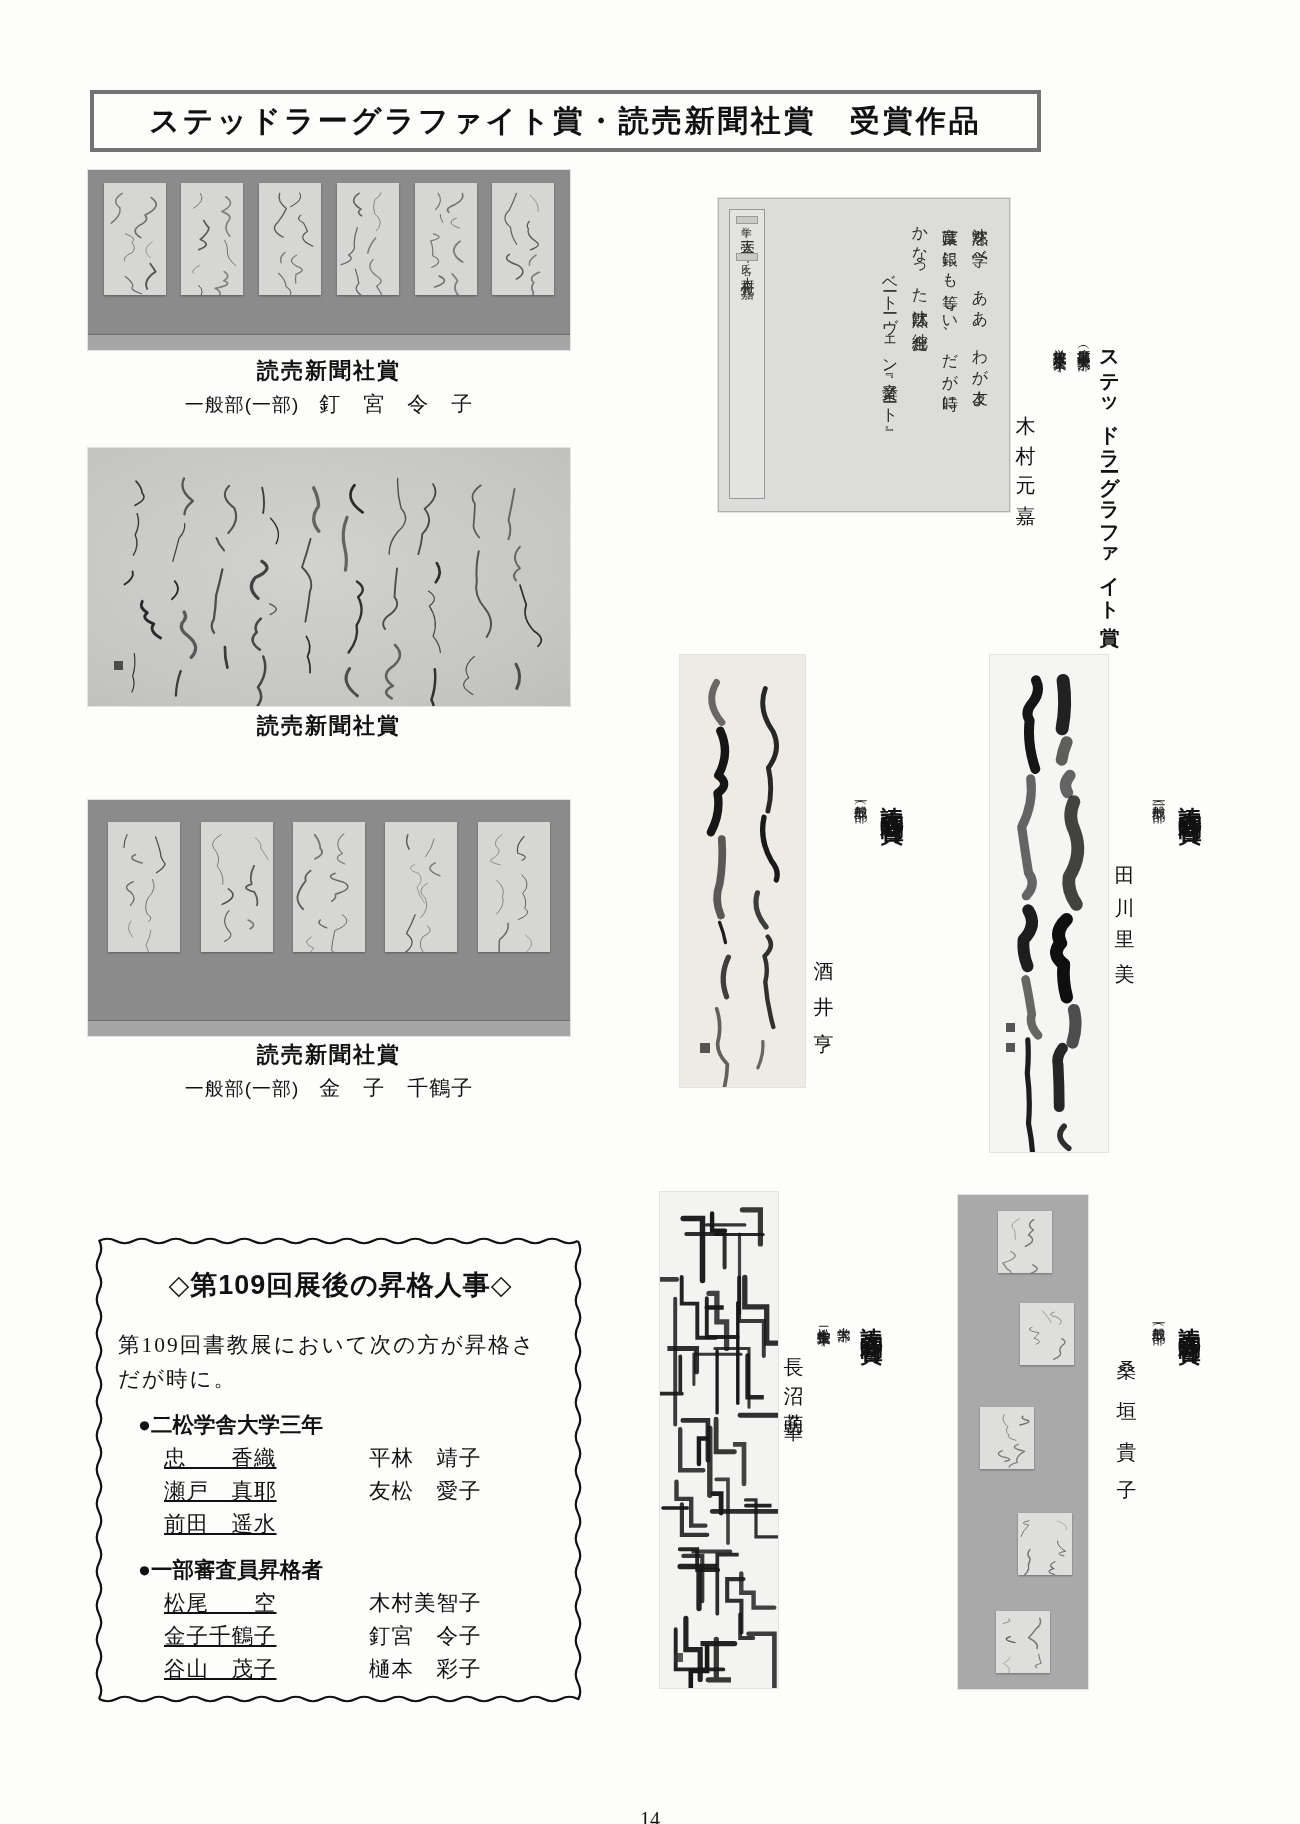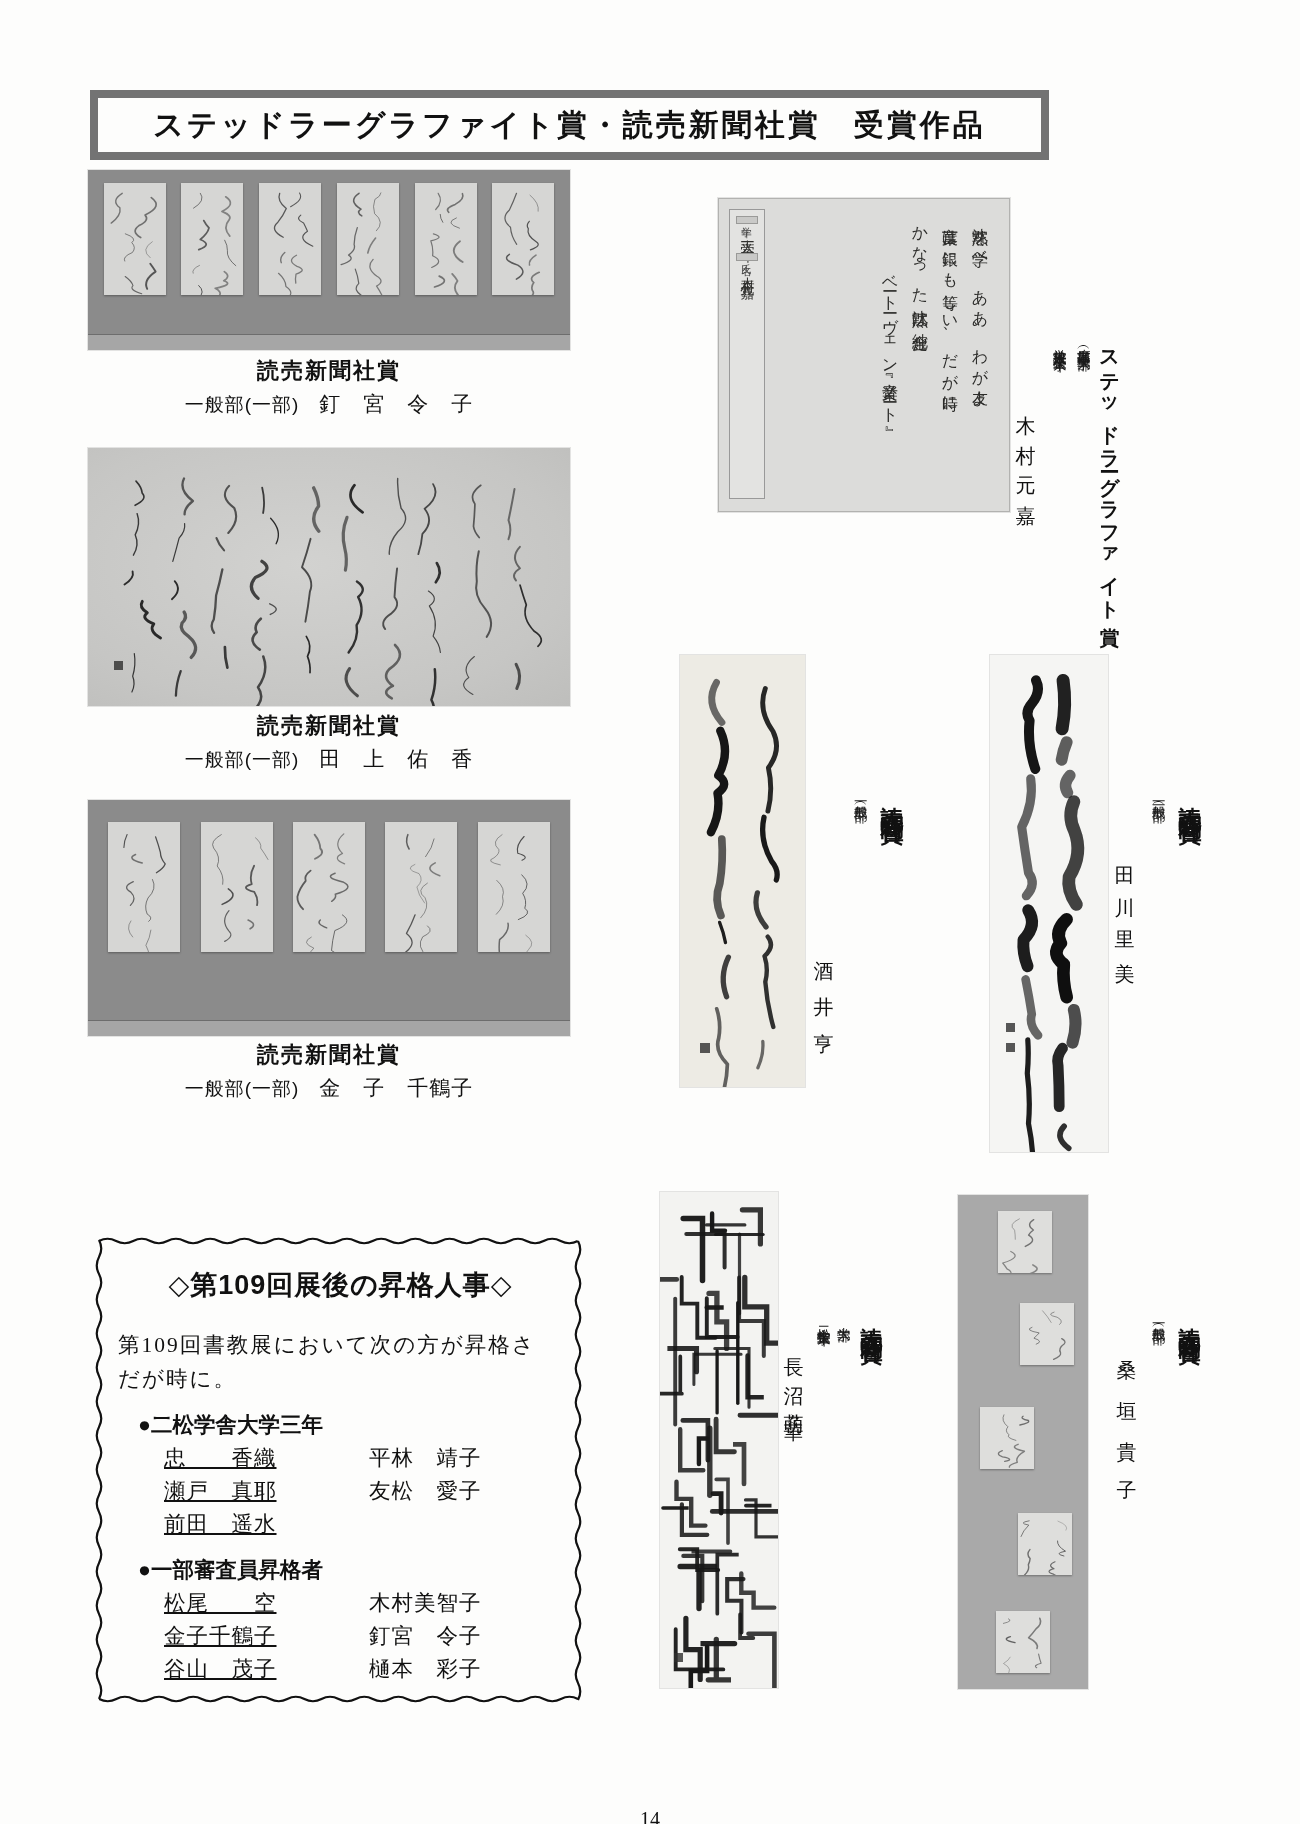--- a/index.html
+++ b/index.html
@@ -4,21 +4,21 @@
 <style>
   html,body{margin:0;padding:0;background:#e9e9e9;}
   .page{
     position:relative;width:1300px;height:1824px;margin:0 auto;
     background:#fdfdfc;overflow:hidden;
     font-family:"Liberation Serif","DejaVu Serif",serif;color:#111;
   }
   
   .title-box{
     position:absolute;left:90px;top:90px;width:943px;height:54px;
-    border:8px solid #737373;display:flex;align-items:center;justify-content:center;
+    border:4px solid #737373;display:flex;align-items:center;justify-content:center;
   }
   .title-box h1{
     margin:0;font-size:30px;font-weight:700;letter-spacing:3px;
     font-family:"Liberation Serif","DejaVu Serif",serif;
   }
   
   .work{position:absolute;margin:0;box-shadow:0 0 0 1px rgba(0,0,0,.10);}
   .frame{background:#8b8b8b;}
   .frame .rail{position:absolute;left:0;right:0;bottom:0;height:15px;background:#a6a6a6;border-top:1px solid #6d6d6d;}
   .panelrow{position:absolute;left:0;top:0;right:0;display:flex;justify-content:space-evenly;}
@@ -192,23 +192,20 @@
         <path d="M386.4 208.5 q -13.0 10.5 -5.6 21.0 q -12.1 8.5 4.1 16.9" fill="none" stroke="#262626" stroke-width="1.1" stroke-linecap="round" stroke-linejoin="round" opacity="0.75"></path>
         <path d="M426.5 41.1 q -2.7 15.6 -6.0 31.1 q 3.7 9.5 0.0 19.0" fill="none" stroke="#262626" stroke-width="2.0" stroke-linecap="round" stroke-linejoin="round" opacity="0.60"></path>
         <path d="M431.9 98.8 q -9.9 10.7 0.1 21.5 q -9.6 6.1 -4.0 12.2" fill="none" stroke="#262626" stroke-width="1.9" stroke-linecap="round" stroke-linejoin="round" opacity="0.62"></path>
         <path d="M432.0 137.1 q 2.8 9.9 6.3 19.8 q -4.7 13.2 8.0 26.4 q 11.9 7.5 3.6 15.0" fill="none" stroke="#262626" stroke-width="1.7" stroke-linecap="round" stroke-linejoin="round" opacity="0.96"></path>
         <path d="M428.1 216.2 q 6.7 12.1 0.7 24.3" fill="none" stroke="#262626" stroke-width="3.0" stroke-linecap="round" stroke-linejoin="round" opacity="0.76"></path>
       </svg>
     <div class="seal" style="left:26px;bottom:36px;width:9px;height:9px;"></div>
   </figure>
   <div class="caption" style="top:711px;left:88px;">
     <div class="award">読売新聞社賞</div>
-    <div class="line2">
-      <span>一般部(一部)</span><span class="nm">田　上　佑　香</span>
-    </div>
   </div>
 
   <figure class="work frame" style="left:88px;top:800px;width:482px;height:236px;">
     <div class="panelrow" style="top:22px;">
       <div class="panel" style="width:72px;height:130px;">
           <svg class="callig" width="72" height="130">
             <path d="M19.1 12.6 q -3.1 6.4 -3.2 12.9" fill="none" stroke="#4a4a4a" stroke-width="1.1" stroke-linecap="round" stroke-linejoin="round" opacity="0.95"></path>
             <path d="M27.5 32.5 q -9.7 4.2 6.7 8.4" fill="none" stroke="#4a4a4a" stroke-width="1.6" stroke-linecap="round" stroke-linejoin="round" opacity="0.72"></path>
             <path d="M25.3 59.7 q -12.0 5.2 -2.5 10.4 q 6.6 6.6 -0.4 13.3" fill="none" stroke="#4a4a4a" stroke-width="1.3" stroke-linecap="round" stroke-linejoin="round" opacity="0.83"></path>
             <path d="M22.9 98.9 q -5.7 8.0 1.8 16.1" fill="none" stroke="#4a4a4a" stroke-width="0.7" stroke-linecap="round" stroke-linejoin="round" opacity="0.73"></path>

